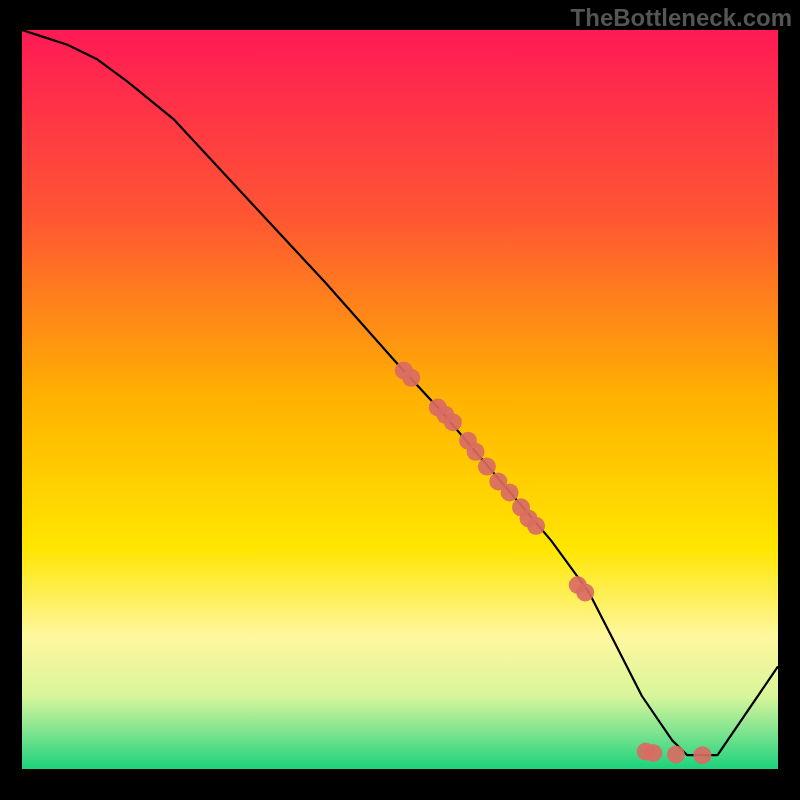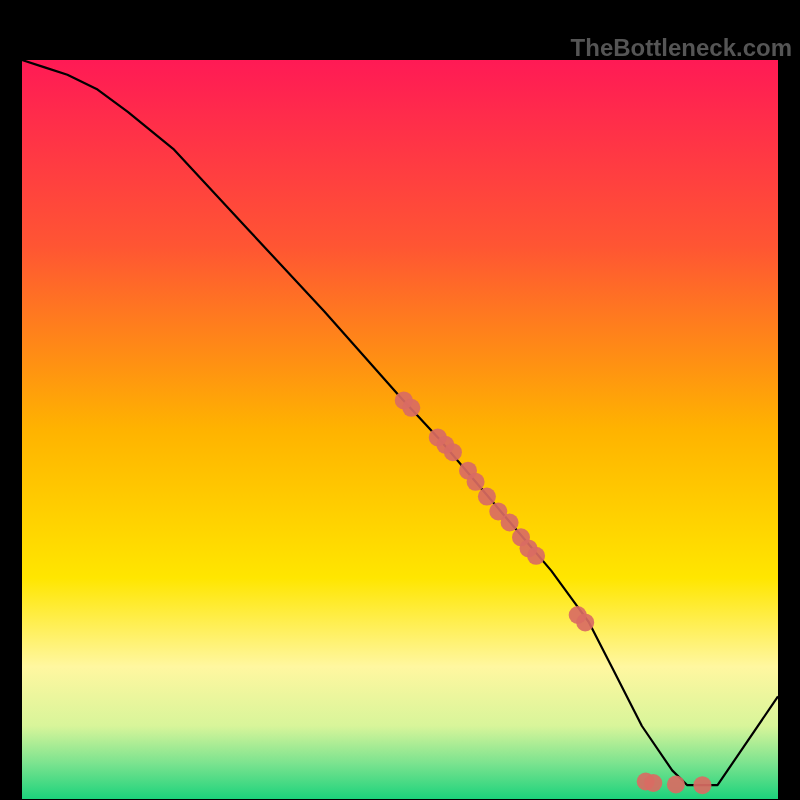--- a/index.html
+++ b/index.html
@@ -8,21 +8,20 @@
     width: 800px;
     height: 800px;
     overflow: hidden;
     background: #000;
     font-family: Arial, Helvetica, sans-serif;
   }
   .chart-wrap {
     position: relative;
     width: 800px;
     height: 710px;
-    margin-top: 30px;
   }
   svg {
     display: block;
     position: absolute;
     top: 0;
     left: 0;
   }
   .watermark {
     position: absolute;
     top: 4px;

